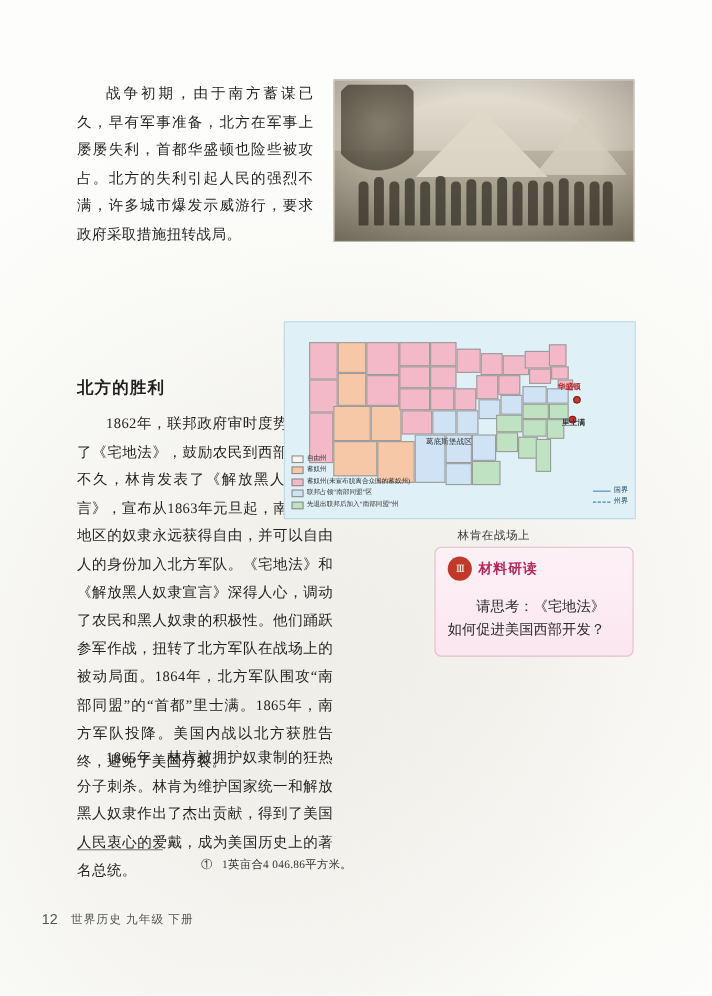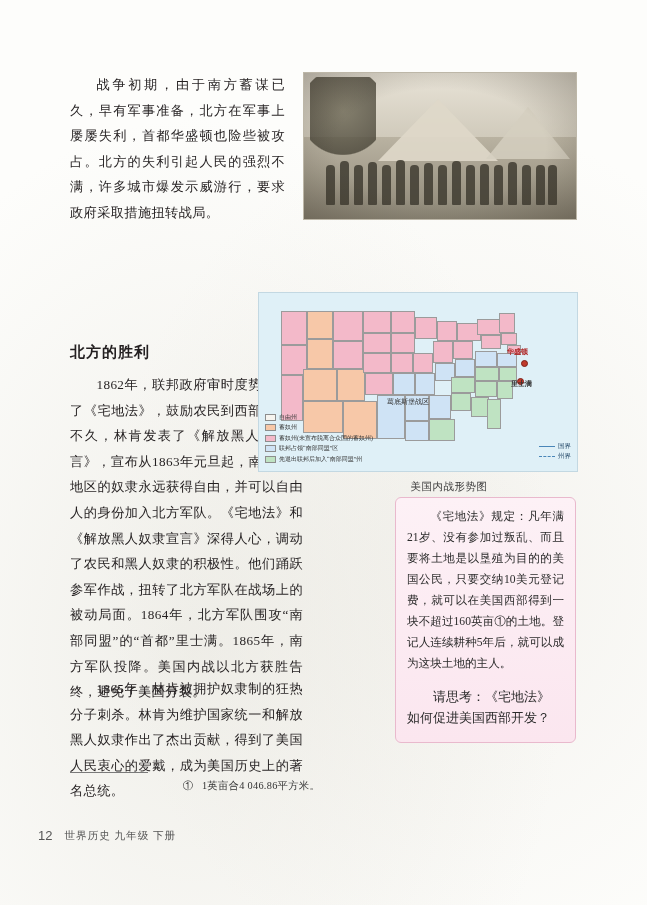--- a/index.html
+++ b/index.html
@@ -425,25 +425,28 @@
         <div class="row">
             <span class="ln"></span>
             <span>国界</span>
           </div>
         <div class="row">
             <span class="ln dash"></span>
             <span>州界</span>
           </div>
       </div>
     </div>
-    <div class="caption">美国内战形势图</div>
+    <div class="caption">林肯在战场上</div>
   </div>
 
   <div class="sidebox">
-    <p class="ind">《宅地法》规定：凡年满21岁、没有参加过叛乱、而且要将土地是以垦殖为目的的美国公民，只要交纳10美元登记费，就可以在美国西部得到一块不超过160英亩①的土地。登记人连续耕种5年后，就可以成为这块土地的主人。</p>
+    <div class="hdr">
+      <div class="badge">III</div>
+      <div class="hdr-title">材料研读</div>
+    </div>
     <div class="q">
       <span class="lead">请思考：《宅地法》</span>
       <span>如何促进美国西部开发？</span>
     </div>
   </div>
 
   <div class="footnote">
     <div class="rule"></div>
     <div class="fn-line">
       <span>①</span>

